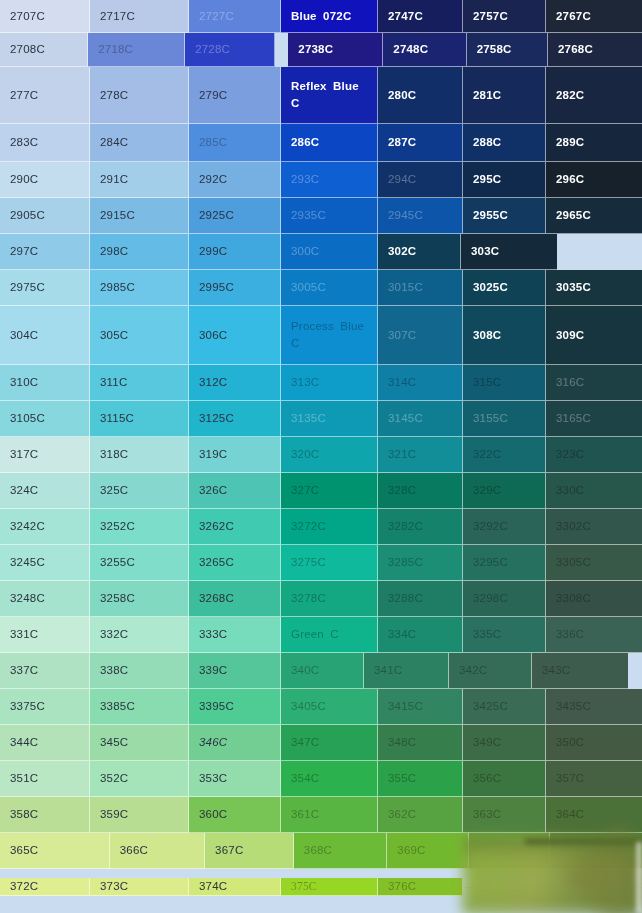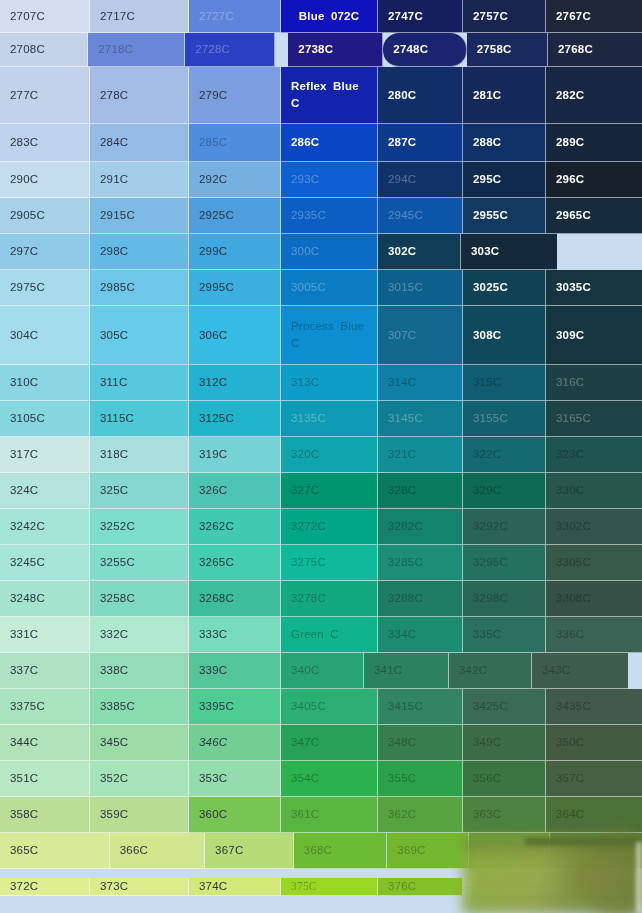--- a/index.html
+++ b/index.html
@@ -112,21 +112,21 @@
     <div class="swatch-row" style="height: 33px;">
       <div class="swatch-cell light" style="width: 90px; background: rgb(211, 221, 239);">
         <span class="swatch-label">2707C</span>
       </div>
       <div class="swatch-cell light" style="width: 99px; background: rgb(185, 201, 232);">
         <span class="swatch-label">2717C</span>
       </div>
       <div class="swatch-cell dim" style="width: 92px; background: rgb(93, 131, 219);">
         <span class="swatch-label">2727C</span>
       </div>
-      <div class="swatch-cell dark" style="width: 97px; background: rgb(16, 19, 187); justify-content: center;">
+      <div class="swatch-cell dark" style="width: 97px; background: rgb(16, 19, 187);">
         <span class="swatch-label">Blue 072C</span>
       </div>
       <div class="swatch-cell dark" style="width: 85px; background: rgb(22, 30, 94);">
         <span class="swatch-label">2747C</span>
       </div>
       <div class="swatch-cell dark" style="width: 83px; background: rgb(26, 36, 80);">
         <span class="swatch-label">2757C</span>
       </div>
       <div class="swatch-cell dark" style="width: 96px; background: rgb(30, 39, 56);">
         <span class="swatch-label">2767C</span>
@@ -138,21 +138,21 @@
       </div>
       <div class="swatch-cell dimdark" style="width: 99px; background: rgb(106, 135, 215);">
         <span class="swatch-label">2718C</span>
       </div>
       <div class="swatch-cell dim" style="width: 92px; background: rgb(43, 63, 196);">
         <span class="swatch-label">2728C</span>
       </div>
       <div class="swatch-cell dark" style="width: 97px; background: rgb(34, 26, 132); margin-left: 13px;">
         <span class="swatch-label">2738C</span>
       </div>
-      <div class="swatch-cell dark" style="width: 85px; background: rgb(27, 36, 112); border-radius: 16px;">
+      <div class="swatch-cell dark" style="width: 85px; background: rgb(27, 36, 112);">
         <span class="swatch-label">2748C</span>
       </div>
       <div class="swatch-cell dark" style="width: 83px; background: rgb(27, 42, 94);">
         <span class="swatch-label">2758C</span>
       </div>
       <div class="swatch-cell dark" style="width: 96px; background: rgb(29, 39, 66);">
         <span class="swatch-label">2768C</span>
       </div>
     </div>
     <div class="swatch-row" style="height: 57px;">

